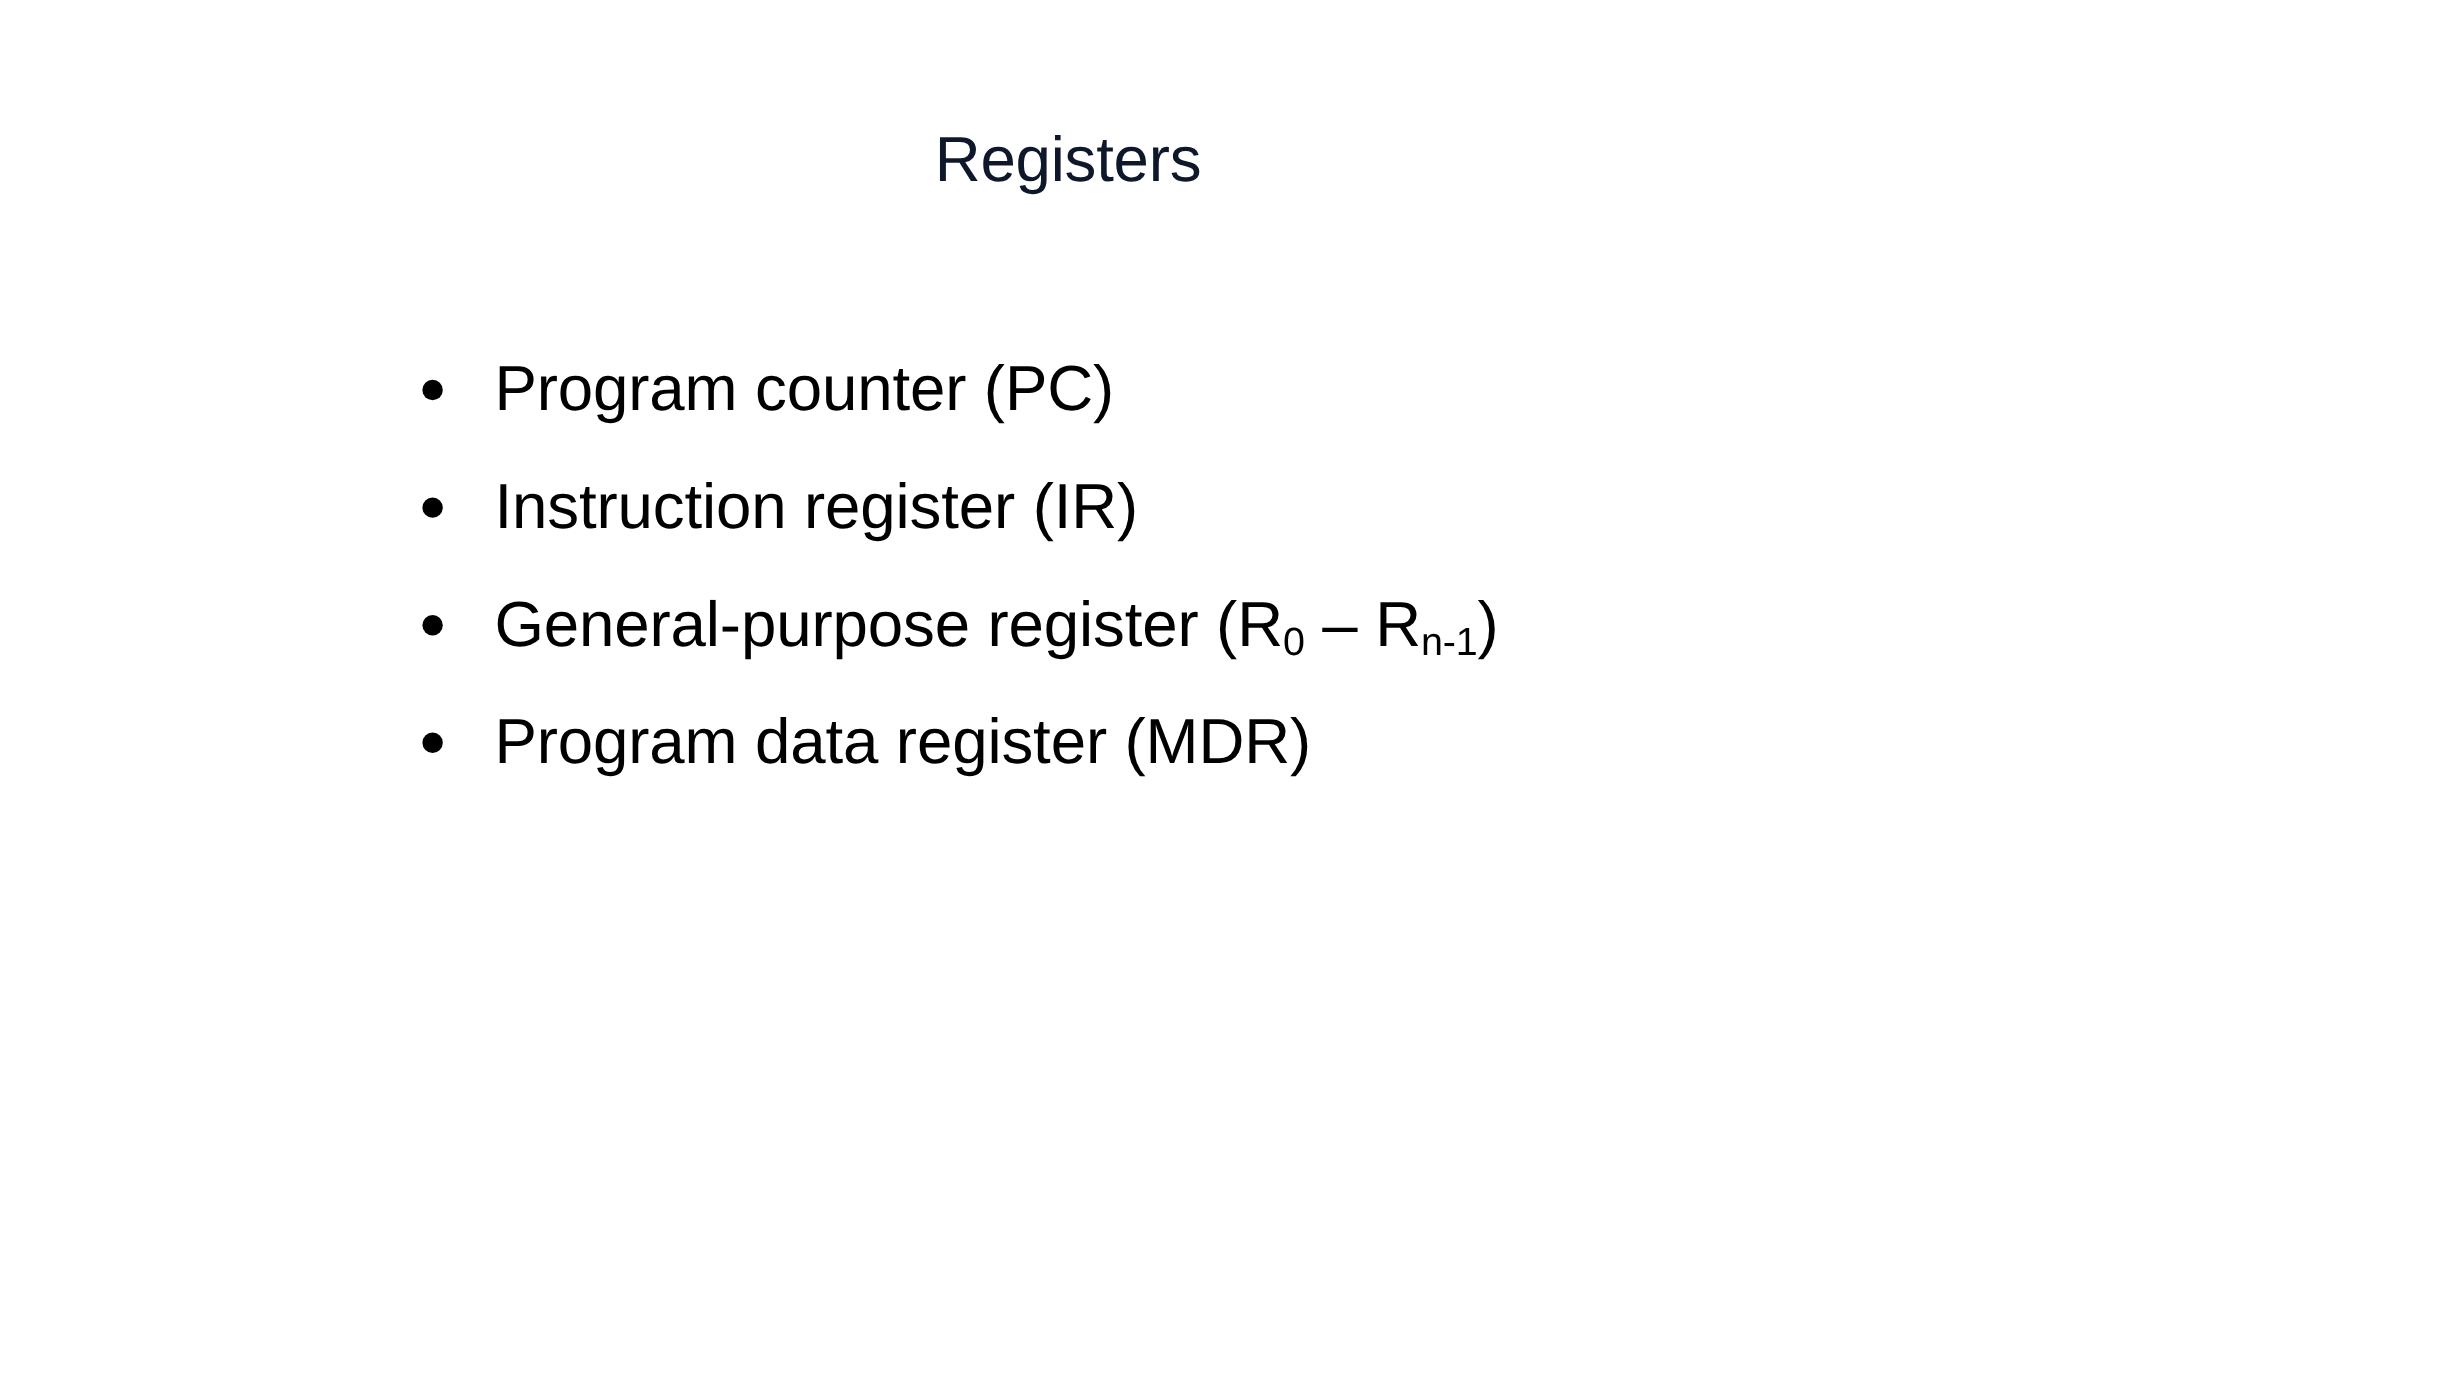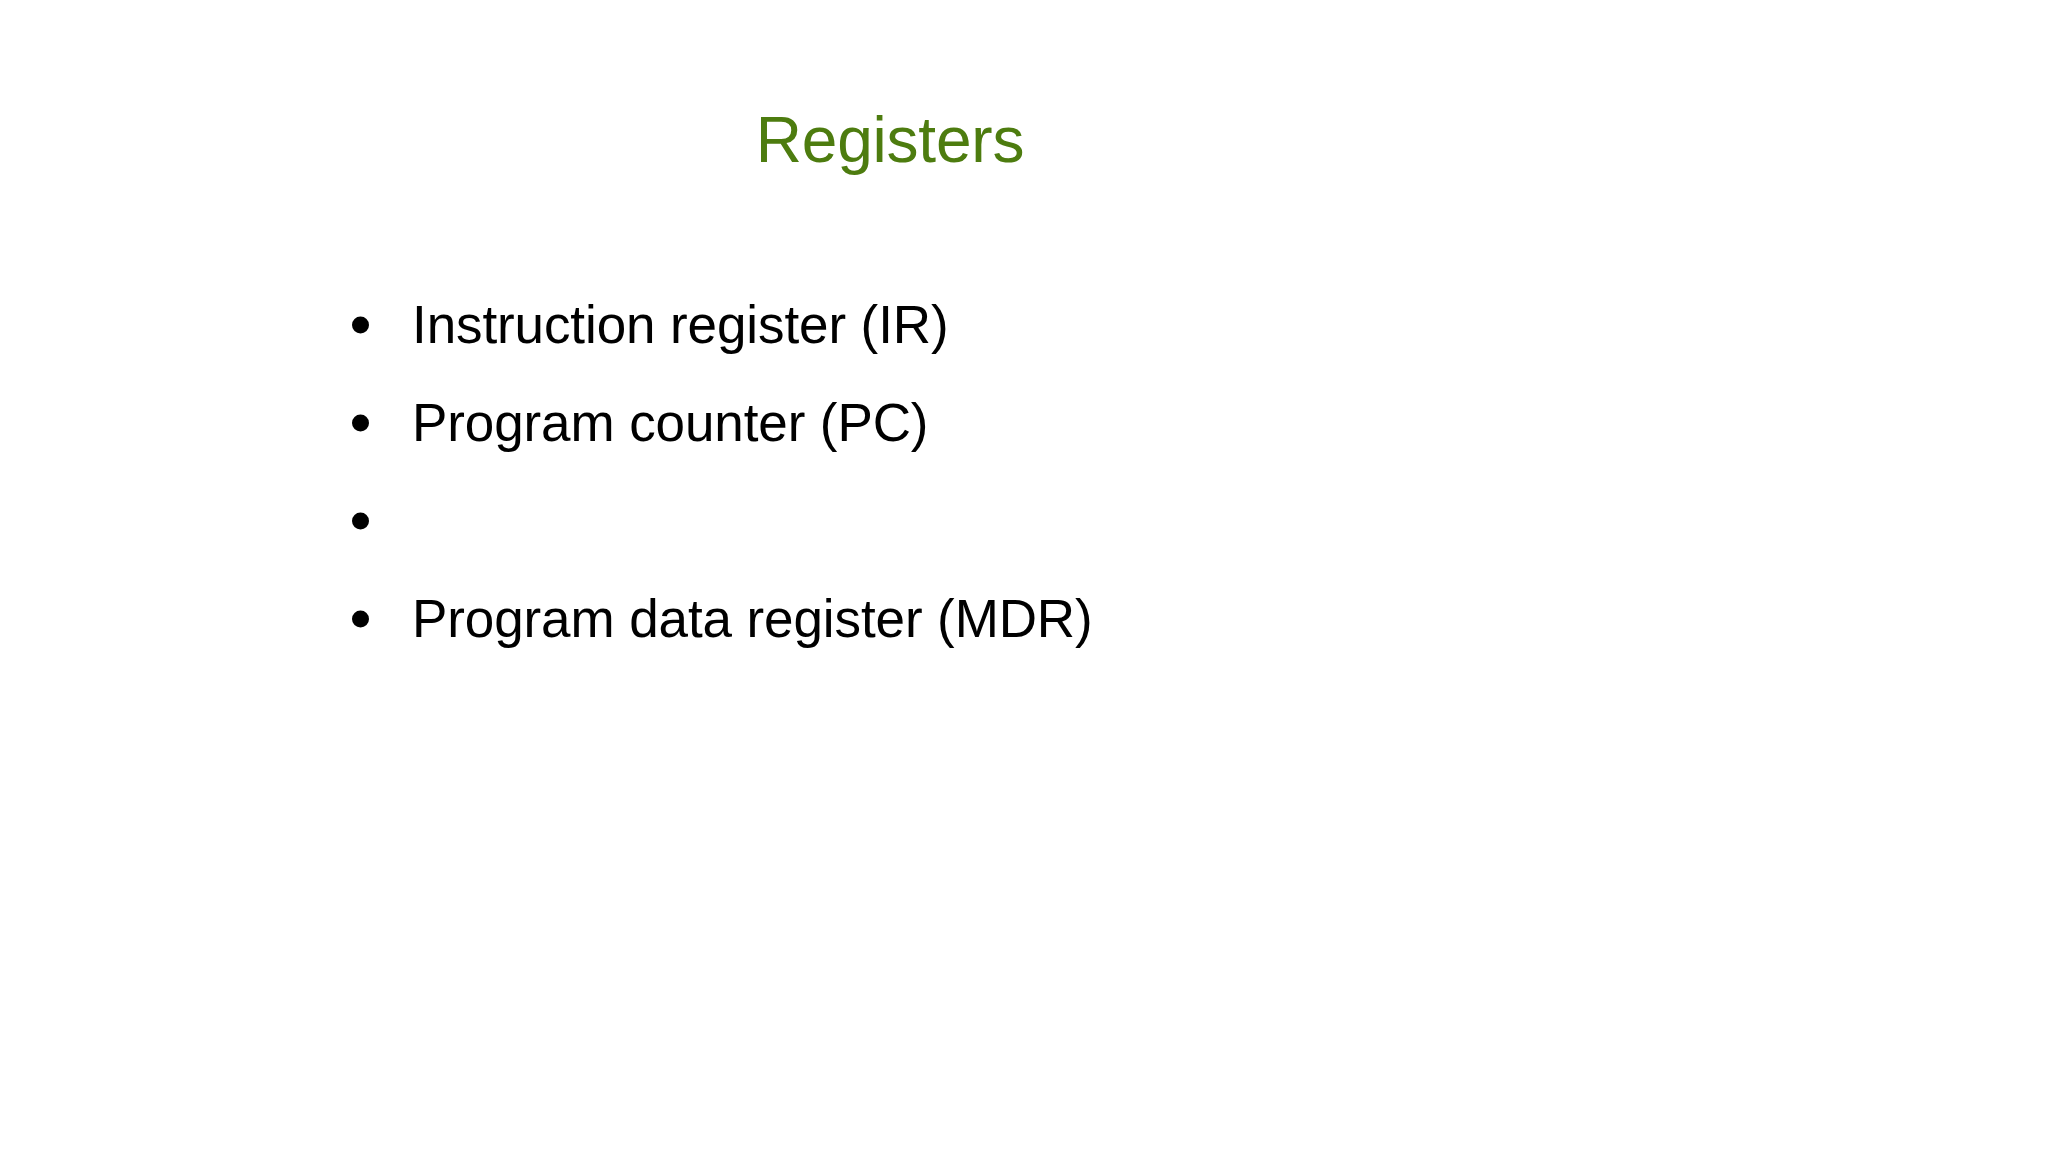--- a/index.html
+++ b/index.html
@@ -21,24 +21,24 @@
     overflow: hidden;
   }
 
   
   #slide-title {
     position: absolute;
     left: 0;
     top: 104px;
     width: 1780px;
     text-align: center;
-    font-size: 64px;
+    font-size: 53px;
     line-height: 1.15;
     font-weight: 400;
-    color: #4d7c0f;
+    color: #0f172a;
     letter-spacing: -0.2px;
     white-space: pre;
   }
 
   
   #bullet-list {
     position: absolute;
     left: 340px;
     top: 276px;
     width: 1420px;
@@ -87,30 +87,31 @@
 <body>
 
 <div id="slide">
 
   <div id="slide-title">Registers</div>
 
   <ul id="bullet-list">
 
     <li class="bullet-row">
       <span class="bullet-marker"></span>
+      <span class="bullet-text"><span>Program counter (PC)</span></span>
+    </li>
+
+    <li class="bullet-row">
+      <span class="bullet-marker"></span>
       <span class="bullet-text"><span>Instruction register (IR)</span></span>
     </li>
 
     <li class="bullet-row">
       <span class="bullet-marker"></span>
-      <span class="bullet-text"><span>Program counter (PC)</span></span>
-    </li>
-
-    <li class="bullet-row">
-      <span class="bullet-marker"></span>
+      <span class="bullet-text"><span>General-purpose register (R</span><sub>0</sub><span> – R</span><sub>n-1</sub><span>)</span></span>
     </li>
 
 
     <li class="bullet-row">
       <span class="bullet-marker"></span>
       <span class="bullet-text"><span>Program data register (MDR)</span></span>
     </li>
 
   </ul>
 

